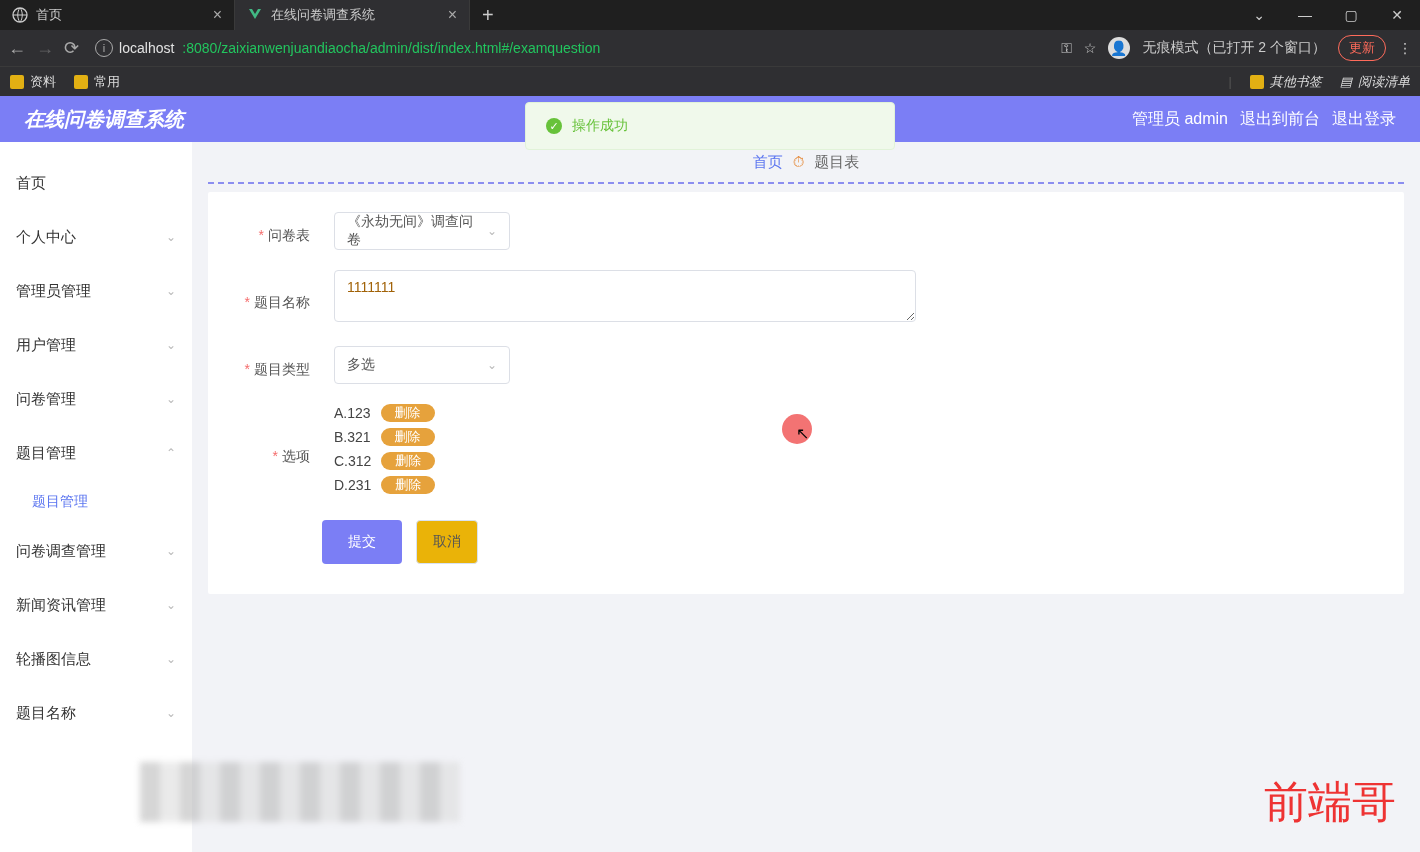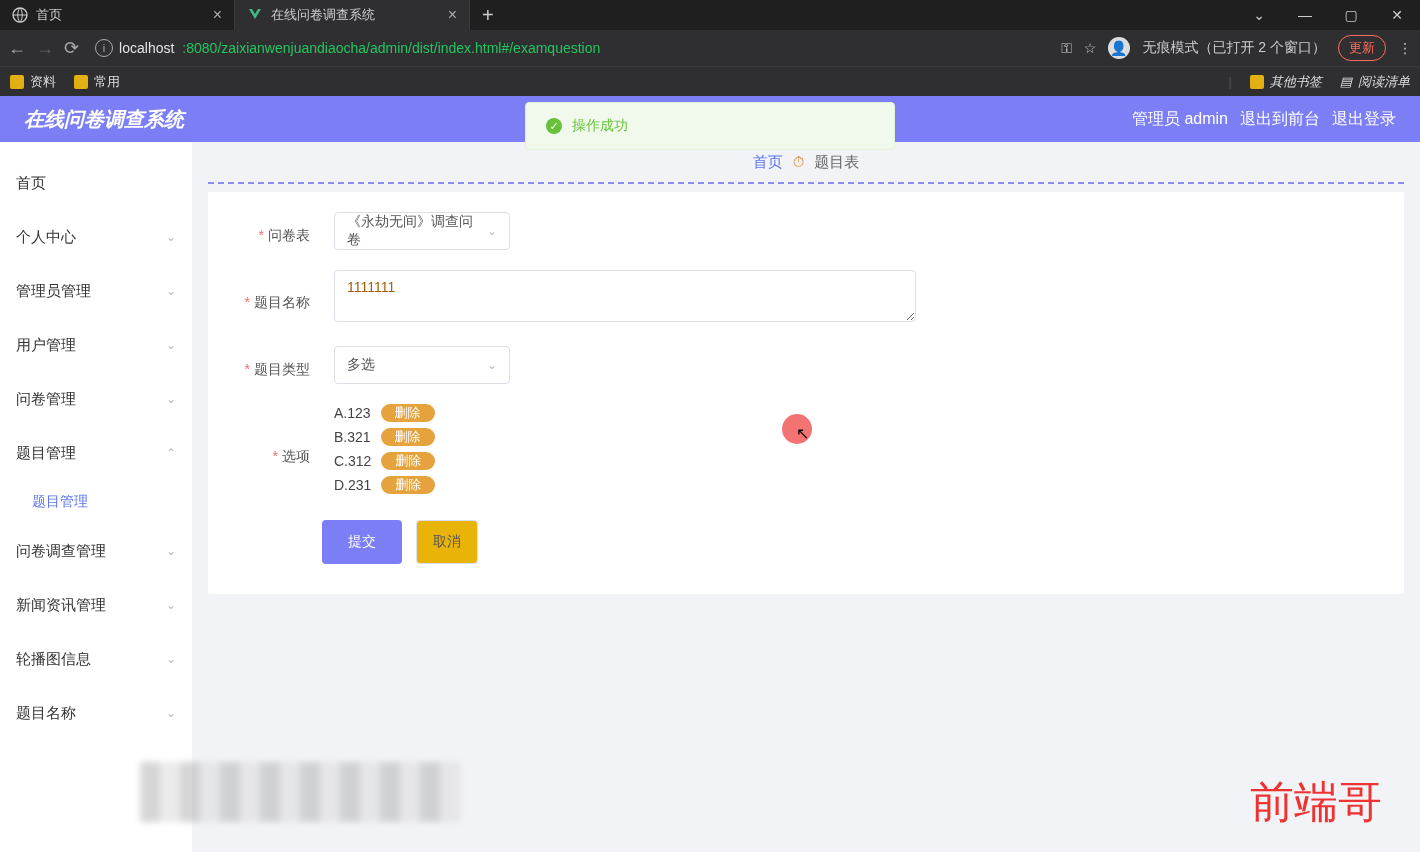--- a/index.html
+++ b/index.html
@@ -65,21 +65,21 @@
 
 
 .toast { position: absolute; top: 102px; left: 50%; transform: translateX(-50%); background: #f0f9eb; border: 1px solid #e1f3d8; border-radius: 4px; padding: 14px 160px 14px 20px; display: flex; align-items: center; gap: 10px; font-size: 14px; color: #67c23a; min-width: 370px; z-index: 10; }
 .toast-ico { width: 16px; height: 16px; background: #67c23a; border-radius: 50%; display: inline-flex; align-items: center; justify-content: center; color: #fff; font-size: 11px; }
 
 
 .cursor-dot { position: absolute; left: 782px; top: 414px; width: 30px; height: 30px; background: #f15a5a; border-radius: 50%; opacity: .85; z-index: 20; }
 .cursor-arrow { position: absolute; left: 796px; top: 424px; font-size: 16px; z-index: 21; color: #000; }
 
 
-.water { position: absolute; right: 38px; bottom: 20px; font-size: 44px; color: #e33; font-family: "SimSun", serif; }
+.water { position: absolute; right: 24px; bottom: 20px; font-size: 44px; color: #e33; font-family: "SimSun", serif; }
 .blur-bar { position: absolute; left: 140px; bottom: 30px; width: 320px; height: 60px; background: repeating-linear-gradient(90deg,#bbb 0 20px,#ddd 20px 40px); filter: blur(3px); opacity: .6; }
 </style>
 </head>
 <body>
 
 <div class="titlebar">
   <div class="tab">
     <span class="tab-fav">
         <svg viewBox="0 0 16 16">
           <circle cx="8" cy="8" r="7" fill="none" stroke="#ccc" stroke-width="1.3"></circle>

